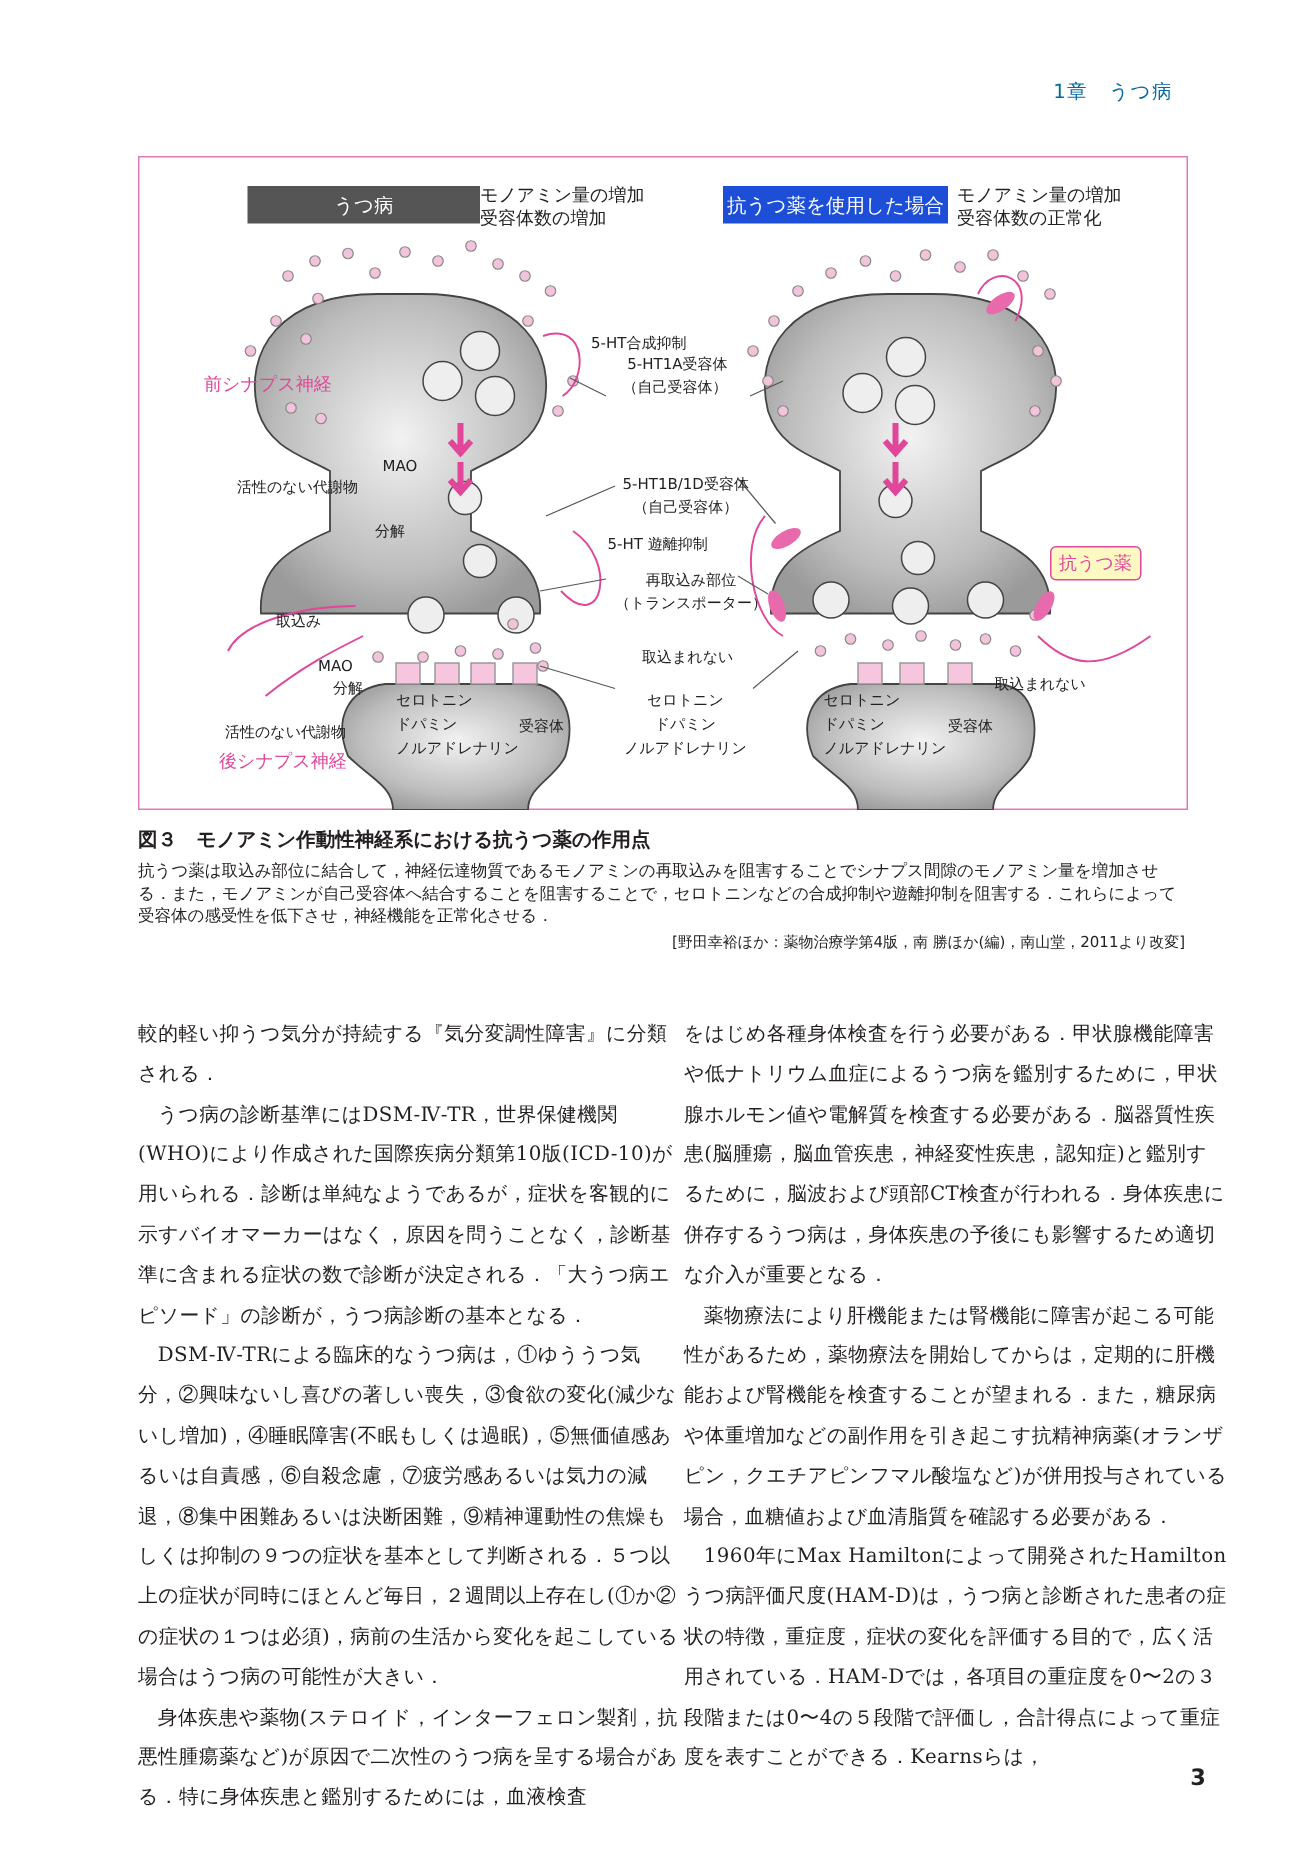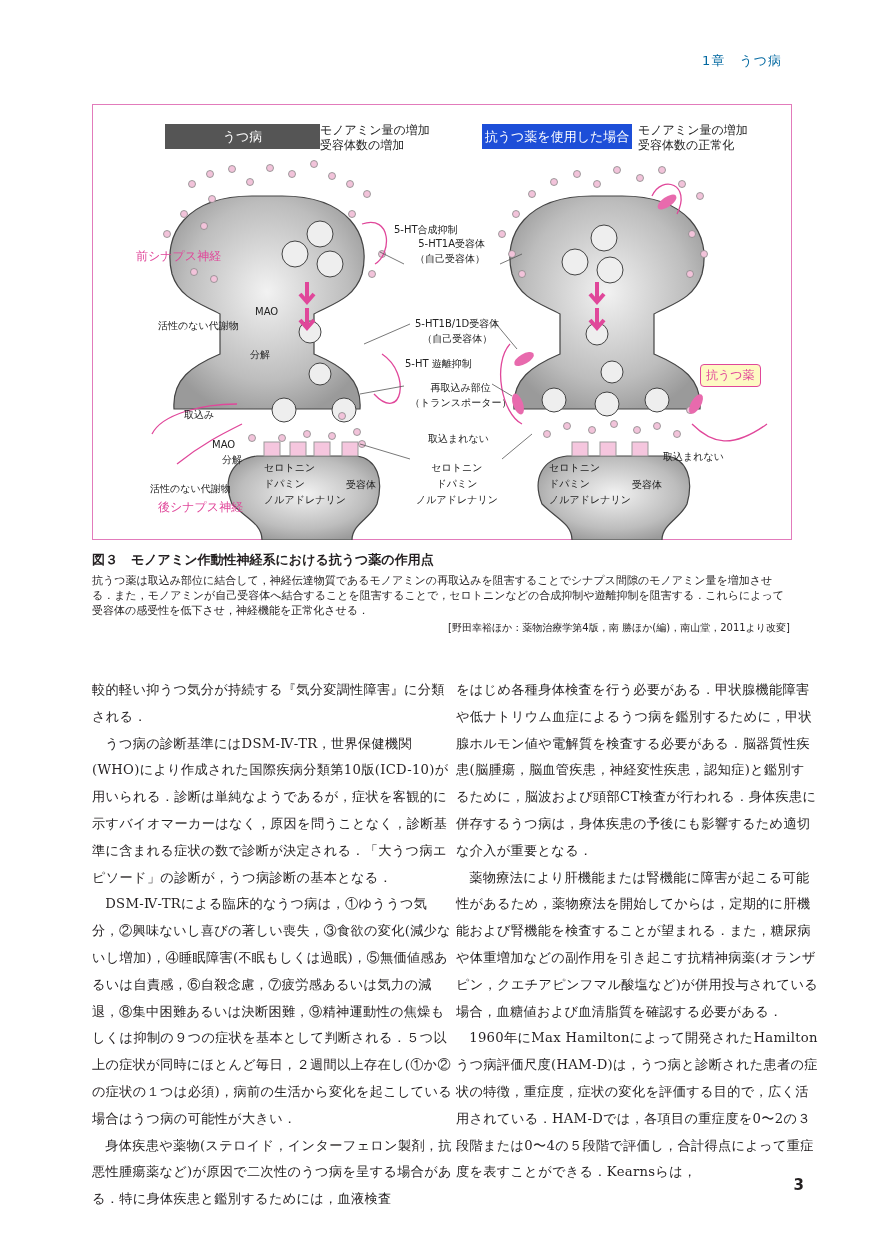--- a/index.html
+++ b/index.html
@@ -174,21 +174,21 @@
   <div>モノアミン量の増加</div>
   <div>受容体数の増加</div>
 </div>
 <div class="legend-pink">抗うつ薬を使用した場合</div>
 <div class="legend-desc" style="left:638px;top:123px;">
   <div>モノアミン量の増加</div>
   <div>受容体数の正常化</div>
 </div>
 
 <div class="lbl pink" style="left:136px;top:249px;font-size:12px;">前シナプス神経</div>
-<div class="lbl pink" style="left:146px;top:500px;font-size:12px;margin-left:12px;">後シナプス神経</div>
+<div class="lbl pink" style="left:146px;top:500px;font-size:12px;">後シナプス神経</div>
 <div class="lbl" style="left:394px;top:222px;">5-HT合成抑制</div>
 <div class="lbl c" style="left:415px;top:236px;text-align:right;">
   <div>5-HT1A受容体</div>
   <div>（自己受容体）</div>
 </div>
 <div class="lbl c" style="left:415px;top:316px;">
   <div>5-HT1B/1D受容体</div>
   <div>（自己受容体）</div>
 </div>
 <div class="lbl" style="left:405px;top:356px;">5-HT 遊離抑制</div>

